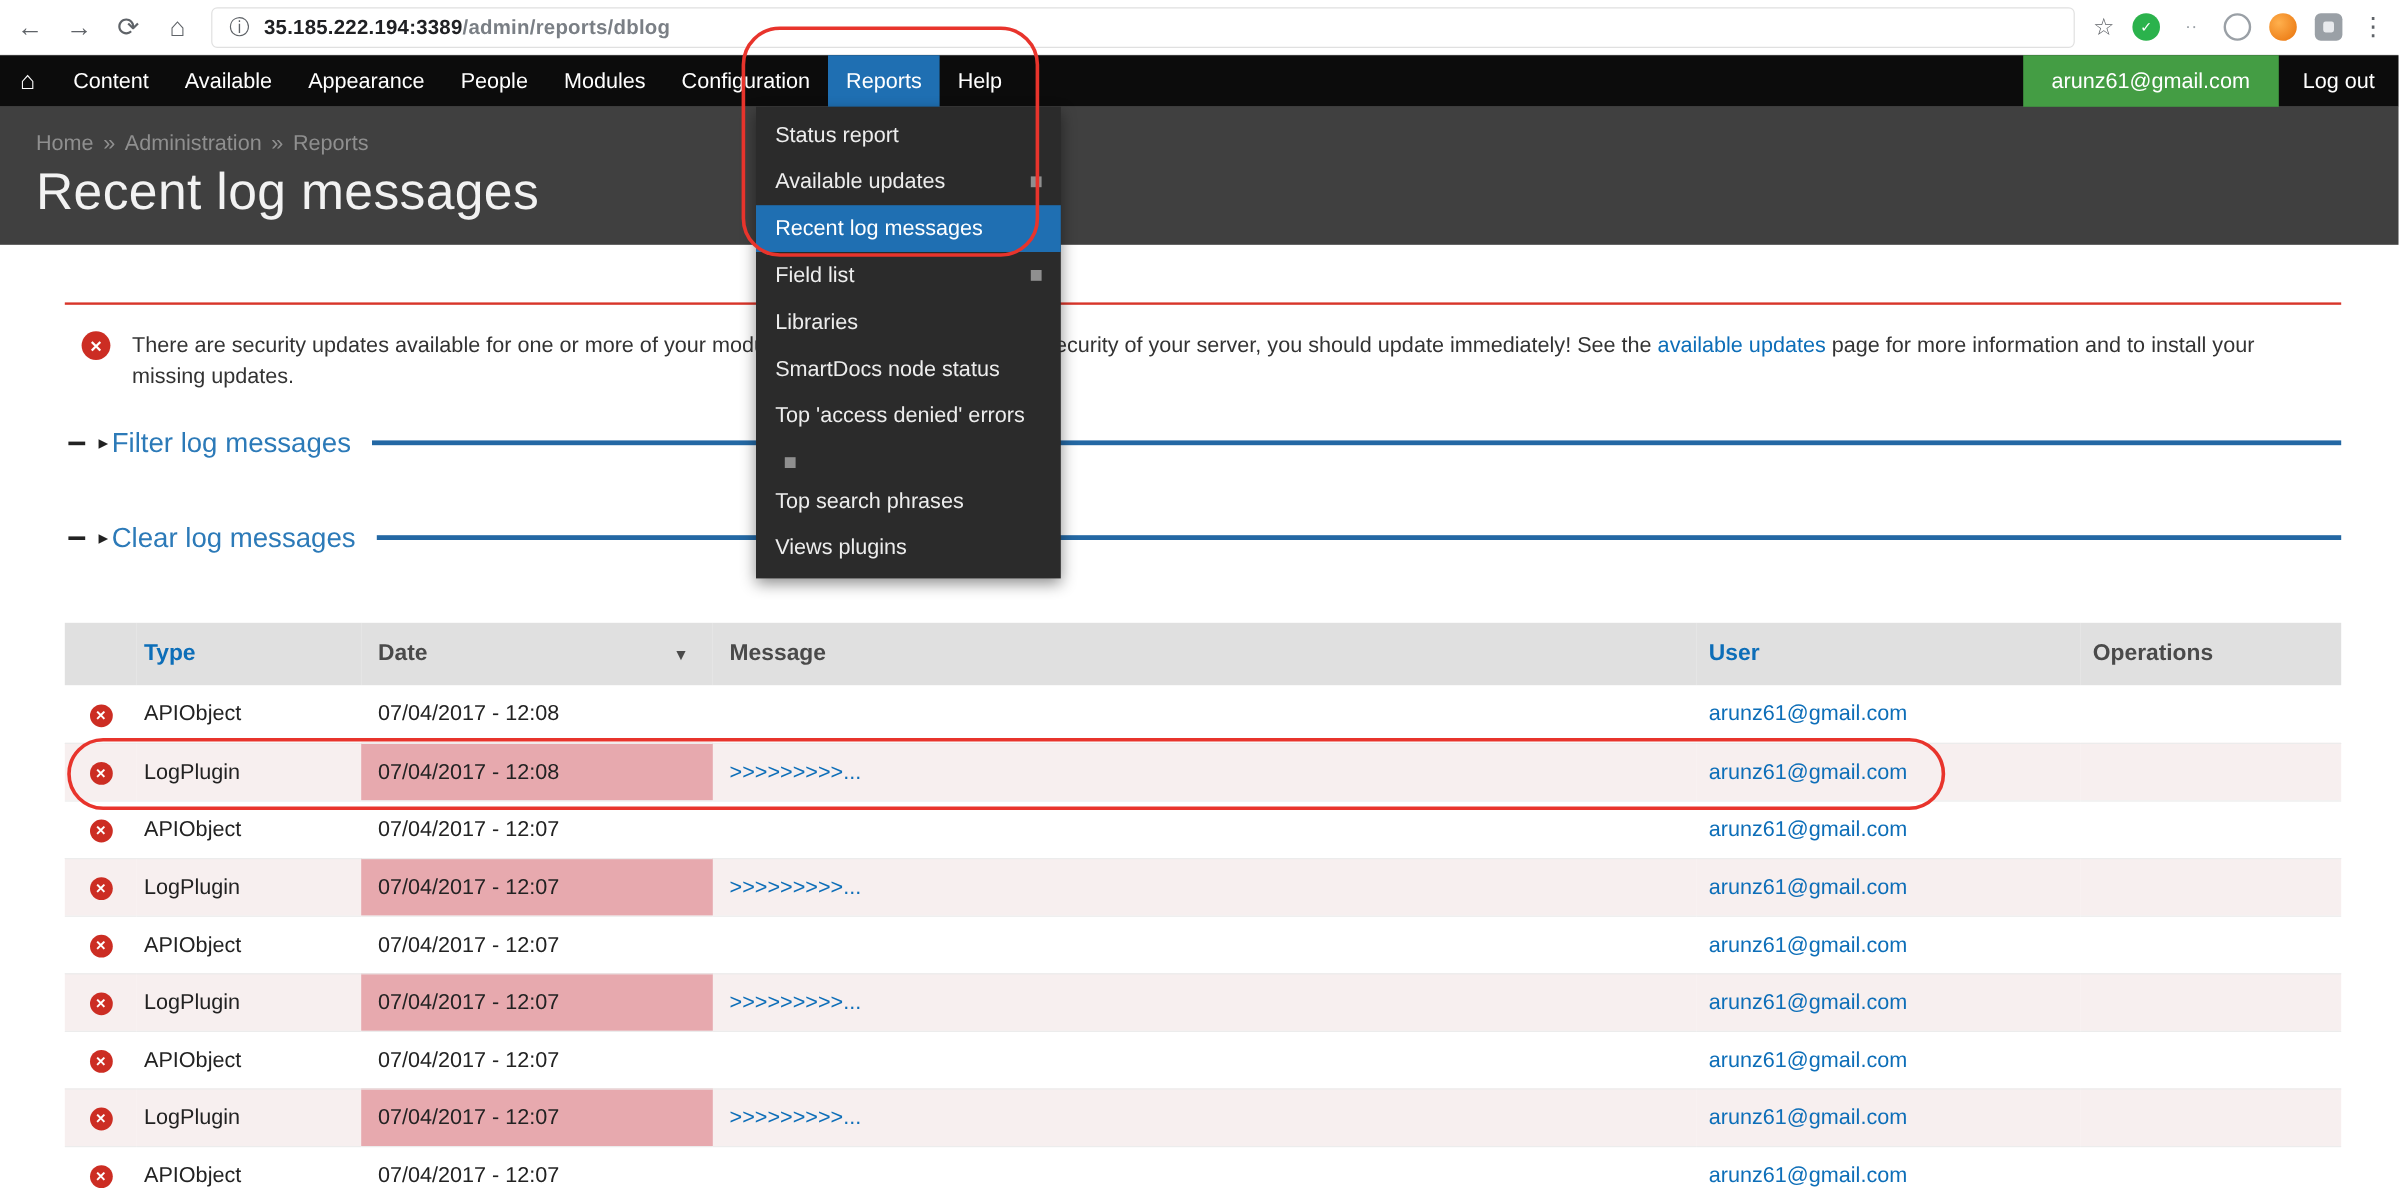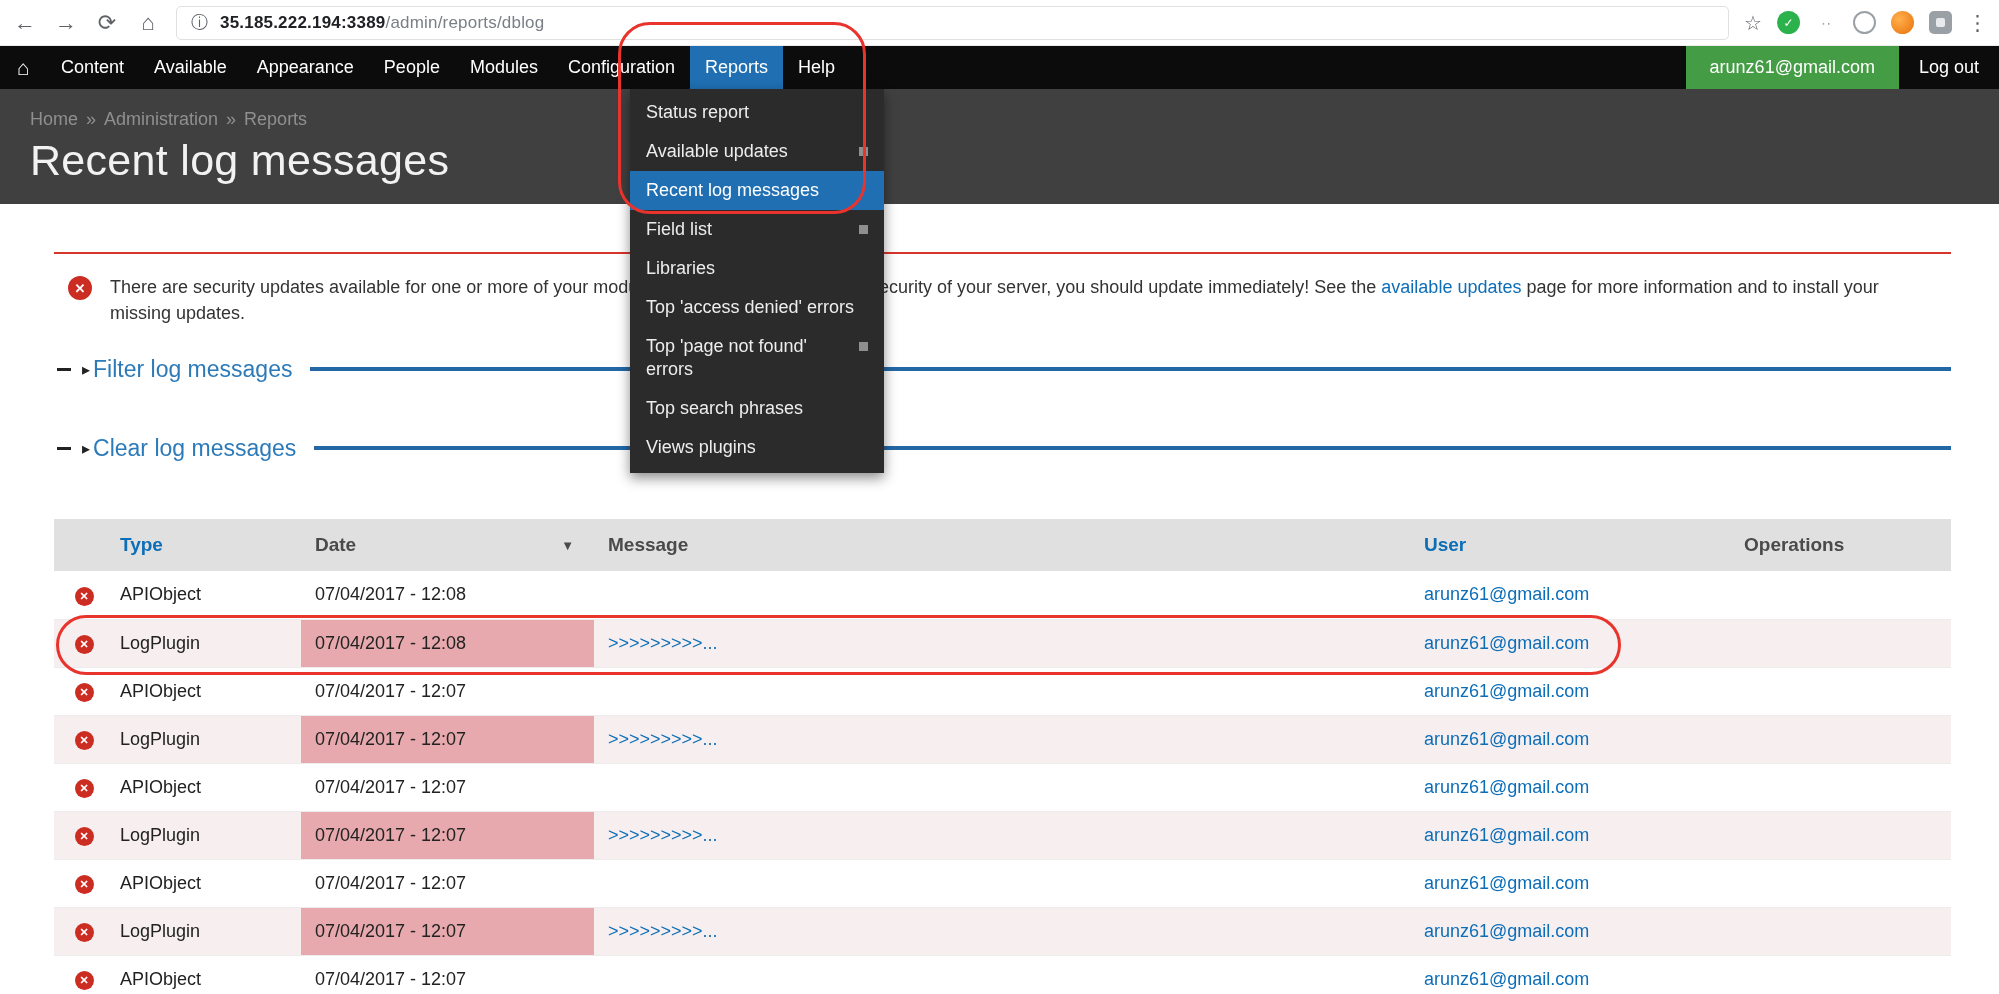--- a/index.html
+++ b/index.html
@@ -9,21 +9,21 @@
 
   
   .browser-bar { height:46px; background:#fff; display:flex; align-items:center;
                  padding:0 12px; gap:15px; border-bottom:1px solid #ececec; }
   .nav-ic { font-size:22px; color:#5f6368; width:26px; text-align:center; cursor:pointer; }
   .omnibox { flex:1; height:34px; border:1px solid #e0e0e0; border-radius:5px;
              display:flex; align-items:center; padding:0 14px; gap:12px; background:#fff; }
   .info-ic { font-size:17px; color:#5f6368; }
   .url { font-size:17px; letter-spacing:.2px; }
   .url-host { color:#202124; font-weight:bold; }
-  .url-path { color:#7a7f85; }
+  .url-path { color:#7a7f85;font-weight:bold; }
   .star-ic { font-size:20px; color:#5f6368; }
   .ext { width:23px; height:23px; border-radius:50%; display:flex; align-items:center;
          justify-content:center; font-size:12px; color:#fff; flex:none; }
   .ext-green { background:#2bb24c; }
   .ext-dots  { background:transparent; color:#9aa0a6; font-size:15px; letter-spacing:1px; }
   .ext-gray  { background:transparent; border:2px solid #9aa0a6; }
   .ext-orange{ background:radial-gradient(circle at 35% 35%, #ffb04d, #e8710a); }
   .ext-square{ border-radius:5px; background:#9aa0a6; position:relative; }
   .ext-square::after { content:""; position:absolute; inset:7px; background:#e8eaed; border-radius:2px; }
   .menu-dots { font-size:21px; color:#5f6368; width:20px; text-align:center; }
@@ -277,24 +277,26 @@
         <span>Recent log messages</span>
       </div>
     <div class="dd-item">
         <span>Field list</span>
         <span class="dd-marker"></span>
       </div>
     <div class="dd-item">
         <span>Libraries</span>
       </div>
     <div class="dd-item">
+        <span>SmartDocs node status</span>
+      </div>
+    <div class="dd-item">
         <span>Top 'access denied' errors</span>
       </div>
     <div class="dd-item">
-        <span>Top 'page not found' errors</span>
         <span class="dd-marker"></span>
       </div>
     <div class="dd-item">
         <span>Top search phrases</span>
       </div>
     <div class="dd-item">
         <span>Views plugins</span>
       </div>
   </div>
 

